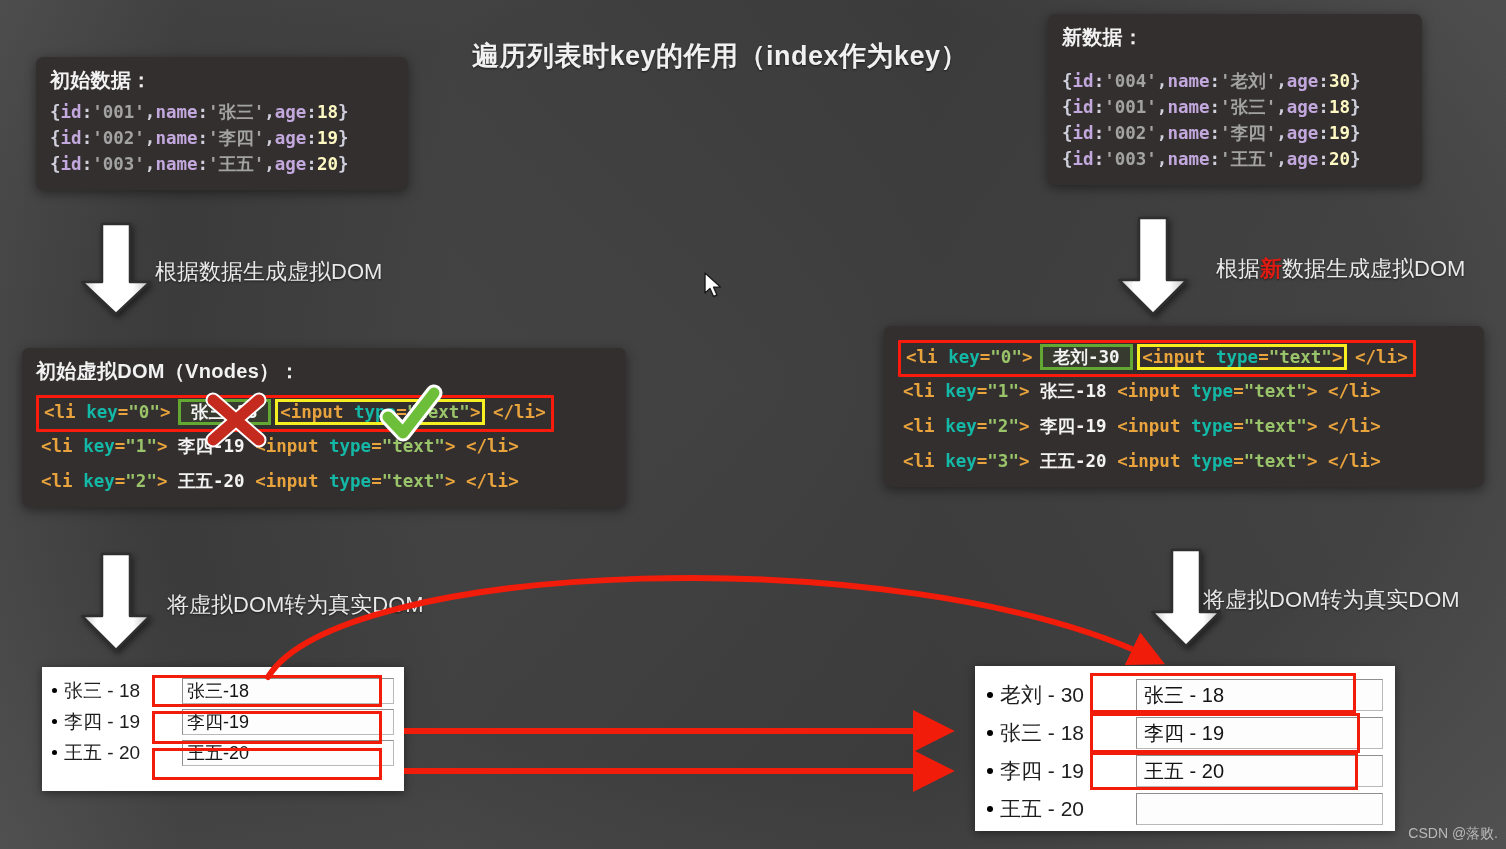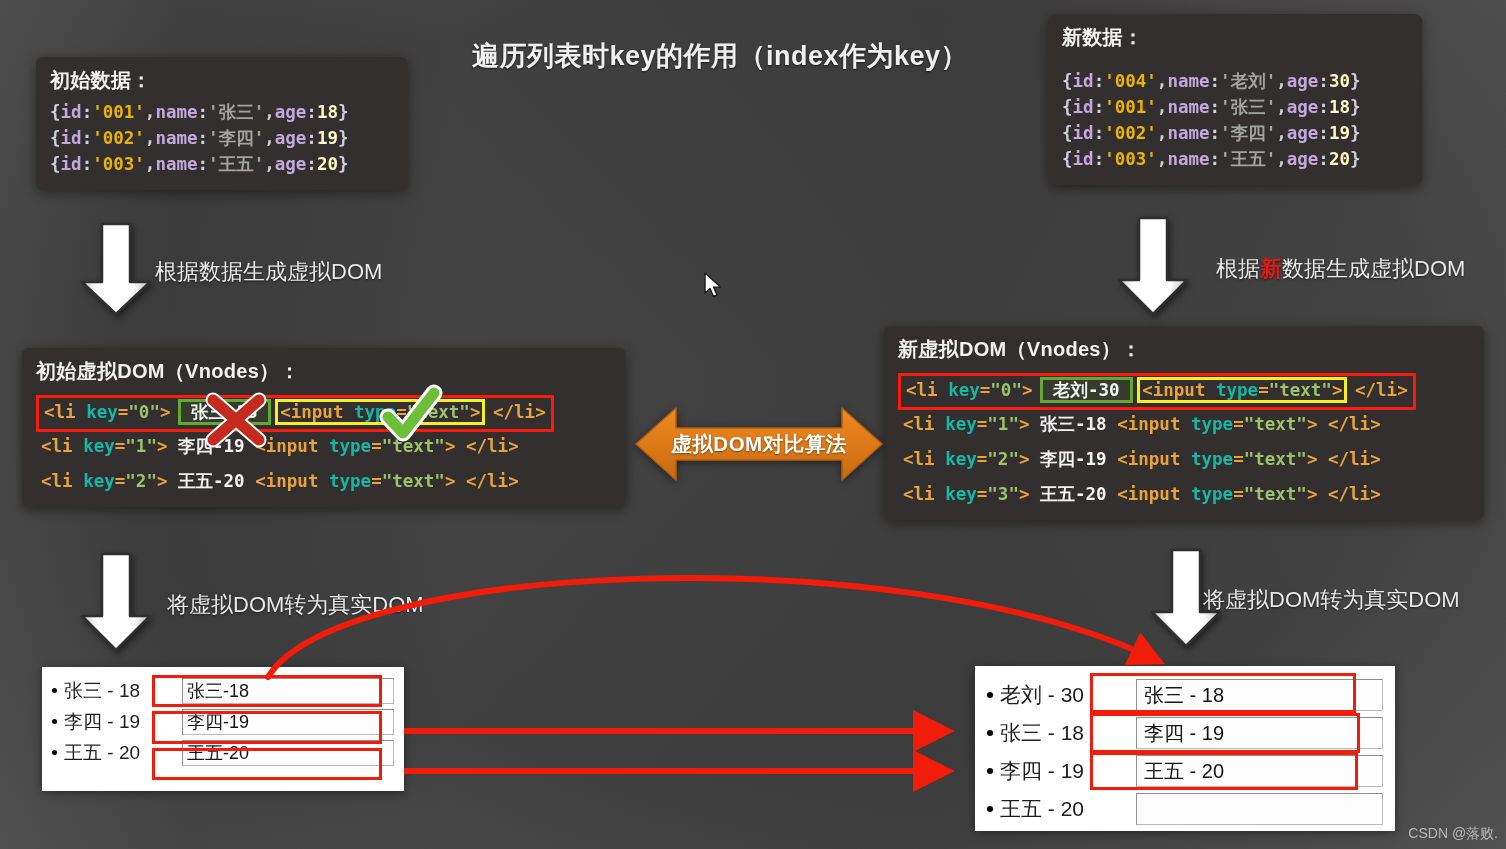--- a/index.html
+++ b/index.html
@@ -39,21 +39,21 @@
   .codeline {
     font-family:"DejaVu Sans Mono","Liberation Mono",monospace;
     font-size:17.5px;
     font-weight:bold;
     white-space:nowrap;
     line-height:1.48;
     color:#dcdcdc;
   }
   .t-pun   { color:#cfcfdc; }
   .t-key   { color:#c2a8dd; }
-  .t-str   { color:#eab308; }
+  .t-str   { color:#a3a3a3; }
   .t-num   { color:#fef9c3; }
   .t-cn    { color:#a3a3a3; }
 
   
   .v-tag   { color:#e8a33d; }
   .v-attr  { color:#14b8a6;text-align:right; }
   .v-val   { color:#9ac46a; }
   .v-txt   { color:#f3f3f3; }
   .v-pun   { color:#e8a33d; }
 
@@ -249,21 +249,20 @@
   </div>
 
   <div class="big-check" style="left:378px; top:383px;">
     <svg width="66" height="66" viewBox="0 0 66 66">
       <path d="M10 34 L25 50 L56 10" fill="none" stroke="#ffffff" stroke-width="17" stroke-linecap="round" stroke-linejoin="round"></path>
       <path d="M10 34 L25 50 L56 10" fill="none" stroke="#6dbf3a" stroke-width="11" stroke-linecap="round" stroke-linejoin="round"></path>
     </svg>
   </div>
 
   <div class="panel" id="panel-new-vdom">
-    <div class="panel-title">新虚拟DOM（Vnodes）：</div>
 
     <div class="box-red" style="margin:4px 0 2px 0;">
       <div class="codeline">
         <span class="v-pun">&lt;</span><span class="v-tag">li</span> <span class="v-attr">key</span><span class="v-pun">=</span><span class="v-val">"0"</span><span class="v-pun">&gt;</span>
         <span class="box-green v-txt">老刘-30</span>
         <span class="box-yellow"><span class="v-pun">&lt;</span><span class="v-tag">input</span> <span class="v-attr">type</span><span class="v-pun">=</span><span class="v-val">"text"</span><span class="v-pun">&gt;</span></span>
         <span class="v-pun">&lt;/</span><span class="v-tag">li</span><span class="v-pun">&gt;</span>
       </div>
     </div>
 
@@ -340,33 +339,20 @@
         </defs>
       <path d="M24 2 L52 2 L52 64 L72 64 L38 98 L4 64 L24 64 Z" fill="url(#wg4)" stroke="#2f2f2f" stroke-width="2.5" stroke-linejoin="round"></path>
     </svg>
   </div>
 
   <div class="arrow-label" id="label-left-1">根据数据生成虚拟DOM</div>
   <div class="arrow-label" id="label-right-1"><span>根据</span><span class="hl-red-char">新</span><span>数据生成虚拟DOM</span></div>
   <div class="arrow-label" id="label-left-2">将虚拟DOM转为真实DOM</div>
   <div class="arrow-label" id="label-right-2">将虚拟DOM转为真实DOM</div>
 
-  <div id="diff-arrow">
-    <svg width="250" height="80" viewBox="0 0 250 80">
-      <defs>
-          <linearGradient id="og" x1="0" y1="0" x2="0" y2="1">
-        <stop offset="0%" stop-color="#ef8a22"></stop>
-            <stop offset="50%" stop-color="#dd7a18"></stop>
-            <stop offset="100%" stop-color="#c96a12"></stop>
-      </linearGradient>
-        </defs>
-      <path d="M2 40 L42 4 L42 24 L208 24 L208 4 L248 40 L208 76 L208 56 L42 56 L42 76 Z" fill="url(#og)" stroke="#b35f10" stroke-width="1.5" stroke-linejoin="round"></path>
-    </svg>
-    <div class="cap">虚拟DOM对比算法</div>
-  </div>
 
   <div class="realdom" id="realdom-left">
     <div class="rd-row">
       <span class="rd-bullet"></span>
       <span class="rd-text">张三 - 18</span>
       <span class="rd-input">张三-18</span>
     </div>
     <div class="rd-row">
       <span class="rd-bullet"></span>
       <span class="rd-text">李四 - 19</span>

